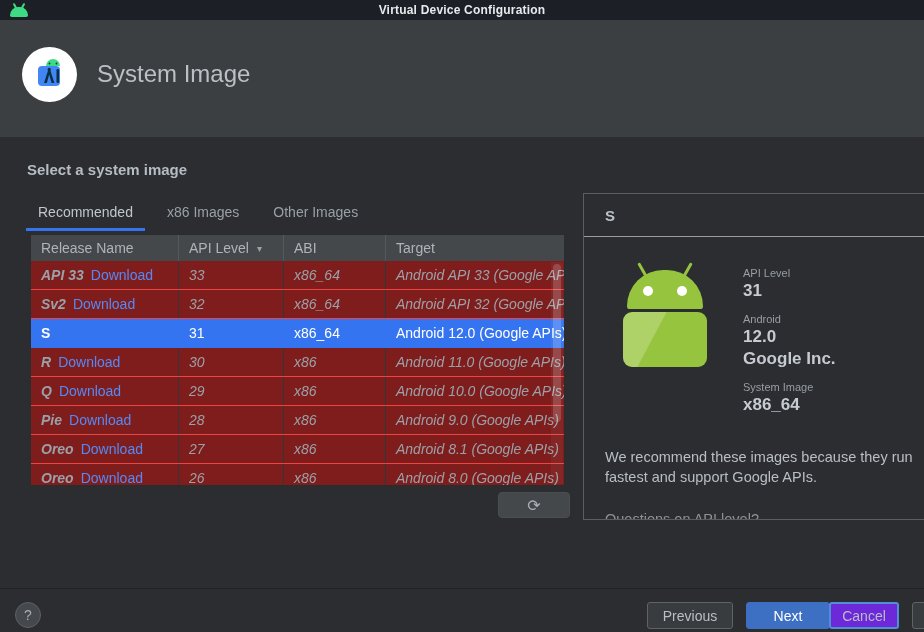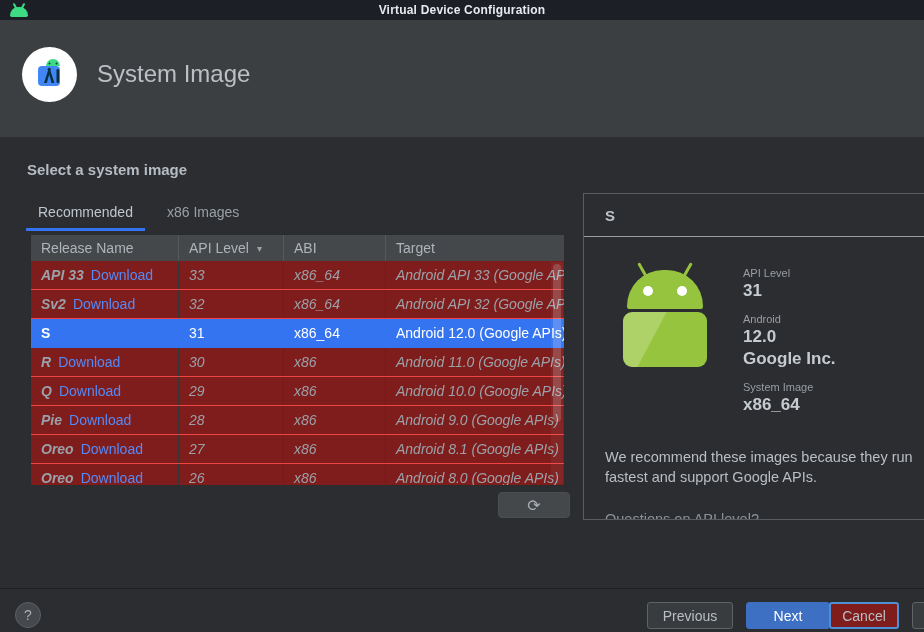--- a/index.html
+++ b/index.html
@@ -128,21 +128,21 @@
     display:flex; align-items:center; justify-content:center;
     color:#a9aeb4; font-size:14px; cursor:pointer;
   }
   .btn {
     position:absolute; top:602px; height:27px; border-radius:3px;
     font-family:"Liberation Sans", sans-serif; font-size:14px; cursor:pointer;
     display:flex; align-items:center; justify-content:center;
   }
   .btn-prev { left:647px; width:86px; background:#393c3f; border:1px solid #5f6366; color:#b9bfc5; }
   .btn-next { left:746px; width:84px; background:#3d6fc2; border:1px solid #3d6fc2; color:#fff; }
-  .btn-cancel { left:829px; width:70px; background:#7f1d1d; border:2px solid #4e8fd6; color:#b9bfc5; }
+  .btn-cancel { left:829px; width:70px; background:#6d28d9; border:2px solid #4e8fd6; color:#b9bfc5; }
   .btn-partial { left:912px; width:60px; background:#393c3f; border:1px solid #5f6366; }
 </style>
 </head>
 <body>
 
 <div class="titlebar">
   <span class="tb-droid">
     <span class="ant1"></span>
       <span class="ant2"></span>
       <span class="head"></span>
@@ -163,20 +163,21 @@
     </svg>
   </div>
   <div class="page-title">System Image</div>
 </div>
 
 <div class="section-heading">Select a system image</div>
 
 <div class="tabbar">
   <div class="tab active">Recommended</div>
   <div class="tab">x86 Images</div>
+  <div class="tab">Other Images</div>
 </div>
 
 <div class="simg-table">
   <div class="t-head">
     <div class="cell c-name">
         <span>Release Name</span>
       </div>
     <div class="cell c-api">
       <span>API Level</span>
       <span class="sort-ic">▾</span>

